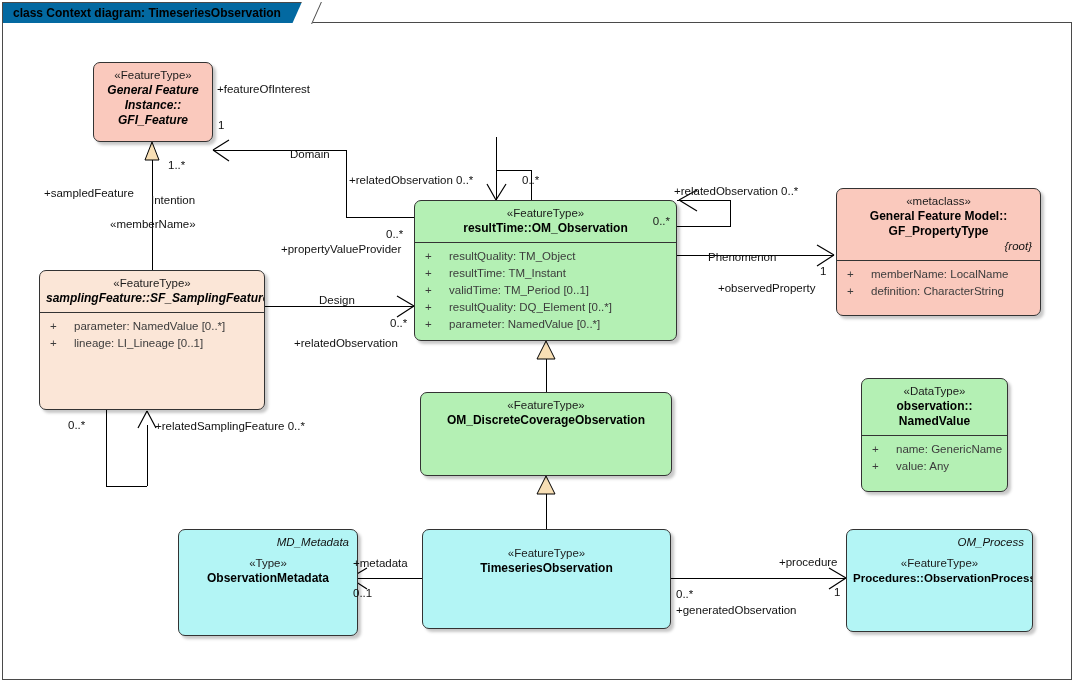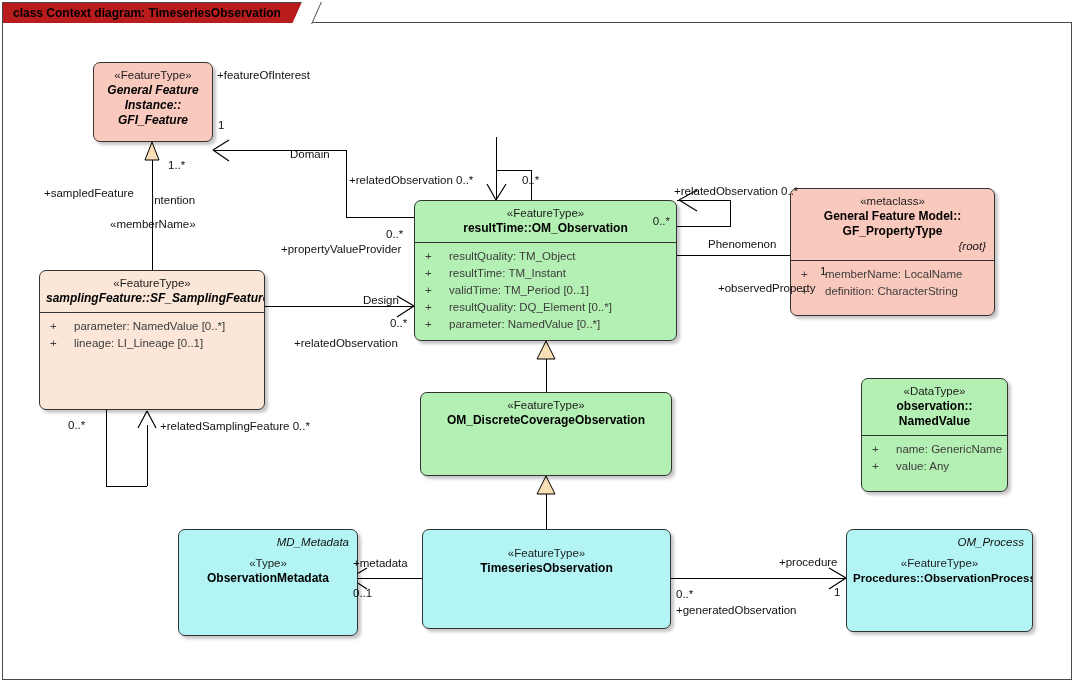--- a/index.html
+++ b/index.html
@@ -21,21 +21,21 @@
     width: 1070px; height: 658px;
     border: 1px solid #4a4a4a;
     box-sizing: border-box;
   }
   #title-tab {
     position: absolute;
     left: 2px; top: 2px;
     height: 21px;
     border: 1px solid #4a4a4a;
     border-bottom: none;
-    background: #b91c1c;
+    background: #0369a1;
     box-sizing: border-box;
     padding: 0 26px 0 10px;
     display: flex; align-items: center;
     font-size: 12px;
     font-weight: bold;
     color: #000000;
     white-space: nowrap;
     z-index: 5;
   }
   #title-tab::after {
@@ -239,21 +239,21 @@
       </div>
       <div class="attr">
         <span class="vis">+</span><span>resultQuality: DQ_Element [0..*]</span>
       </div>
       <div class="attr">
         <span class="vis">+</span><span>parameter: NamedValue [0..*]</span>
       </div>
     </div>
   </div>
 
-  <div class="uml fill-pink" style="left:790px; top:188px; width:205px; height:128px;">
+  <div class="uml fill-pink" style="left:836px; top:188px; width:205px; height:128px;">
     <div class="head">
       <div class="stereo">«metaclass»</div>
       <div class="cname">General Feature Model::</div>
       <div class="cname">GF_PropertyType</div>
       <div class="tag-right">{root}</div>
     </div>
     <div class="body">
       <div class="attr">
         <span class="vis">+</span><span>memberName: LocalName</span>
       </div>
@@ -302,48 +302,48 @@
   </div>
 
   <div class="uml fill-cyan" style="left:846px; top:529px; width:187px; height:103px;">
     <div class="head">
       <div class="tag-right">OM_Process</div>
       <div class="stereo" style="margin-top:6px;">«FeatureType»</div>
       <div class="cname" style="font-size:11.5px;">Procedures::ObservationProcess</div>
     </div>
   </div>
 
-  <div class="lbl" style="left:217px; top:69px;">+featureOfInterest</div>
+  <div class="lbl" style="left:217px; top:83px;">+featureOfInterest</div>
   <div class="lbl" style="left:218px; top:119px;">1</div>
 
   <div class="lbl" style="left:290px; top:148px;text-align:right;">Domain</div>
 
   <div class="lbl" style="left:44px; top:159px;margin-top:28px;">+sampledFeature</div>
   <div class="lbl" style="left:168px; top:159px;">1..*</div>
   <div class="lbl" style="left:122px; top:194px;margin-left:29px;">Intention</div>
   <div class="lbl" style="left:110px; top:218px;">«memberName»</div>
 
   <div class="lbl" style="left:349px; top:174px;">+relatedObservation 0..*</div>
   <div class="lbl" style="left:522px; top:174px;">0..*</div>
 
   <div class="lbl" style="left:674px; top:185px;">+relatedObservation 0..*</div>
 
   <div class="lbl" style="left:386px; top:228px;">0..*</div>
   <div class="lbl" style="left:281px; top:243px;">+propertyValueProvider</div>
 
-  <div class="lbl" style="left:319px; top:294px;margin-left:44px;">Design</div>
+  <div class="lbl" style="left:319px; top:294px;">Design</div>
   <div class="lbl" style="left:390px; top:317px;">0..*</div>
   <div class="lbl" style="left:294px; top:337px;">+relatedObservation</div>
 
-  <div class="lbl" style="left:708px; top:238px;">Phenomenon</div>
+  <div class="lbl" style="left:708px; top:251px;">Phenomenon</div>
   <div class="lbl" style="left:820px; top:265px;">1</div>
   <div class="lbl" style="left:718px; top:282px;">+observedProperty</div>
 
   <div class="lbl" style="left:68px; top:419px;">0..*</div>
-  <div class="lbl" style="left:149px; top:420px;padding-left:11px;">+relatedSamplingFeature 0..*</div>
+  <div class="lbl" style="left:155px; top:420px;">+relatedSamplingFeature 0..*</div>
 
   <div class="lbl" style="left:353px; top:557px;">+metadata</div>
   <div class="lbl" style="left:353px; top:587px;">0..1</div>
 
   <div class="lbl" style="left:779px; top:556px;">+procedure</div>
   <div class="lbl" style="left:834px; top:586px;">1</div>
   <div class="lbl" style="left:676px; top:588px;">0..*</div>
   <div class="lbl" style="left:676px; top:604px;">+generatedObservation</div>
 
 </div>

